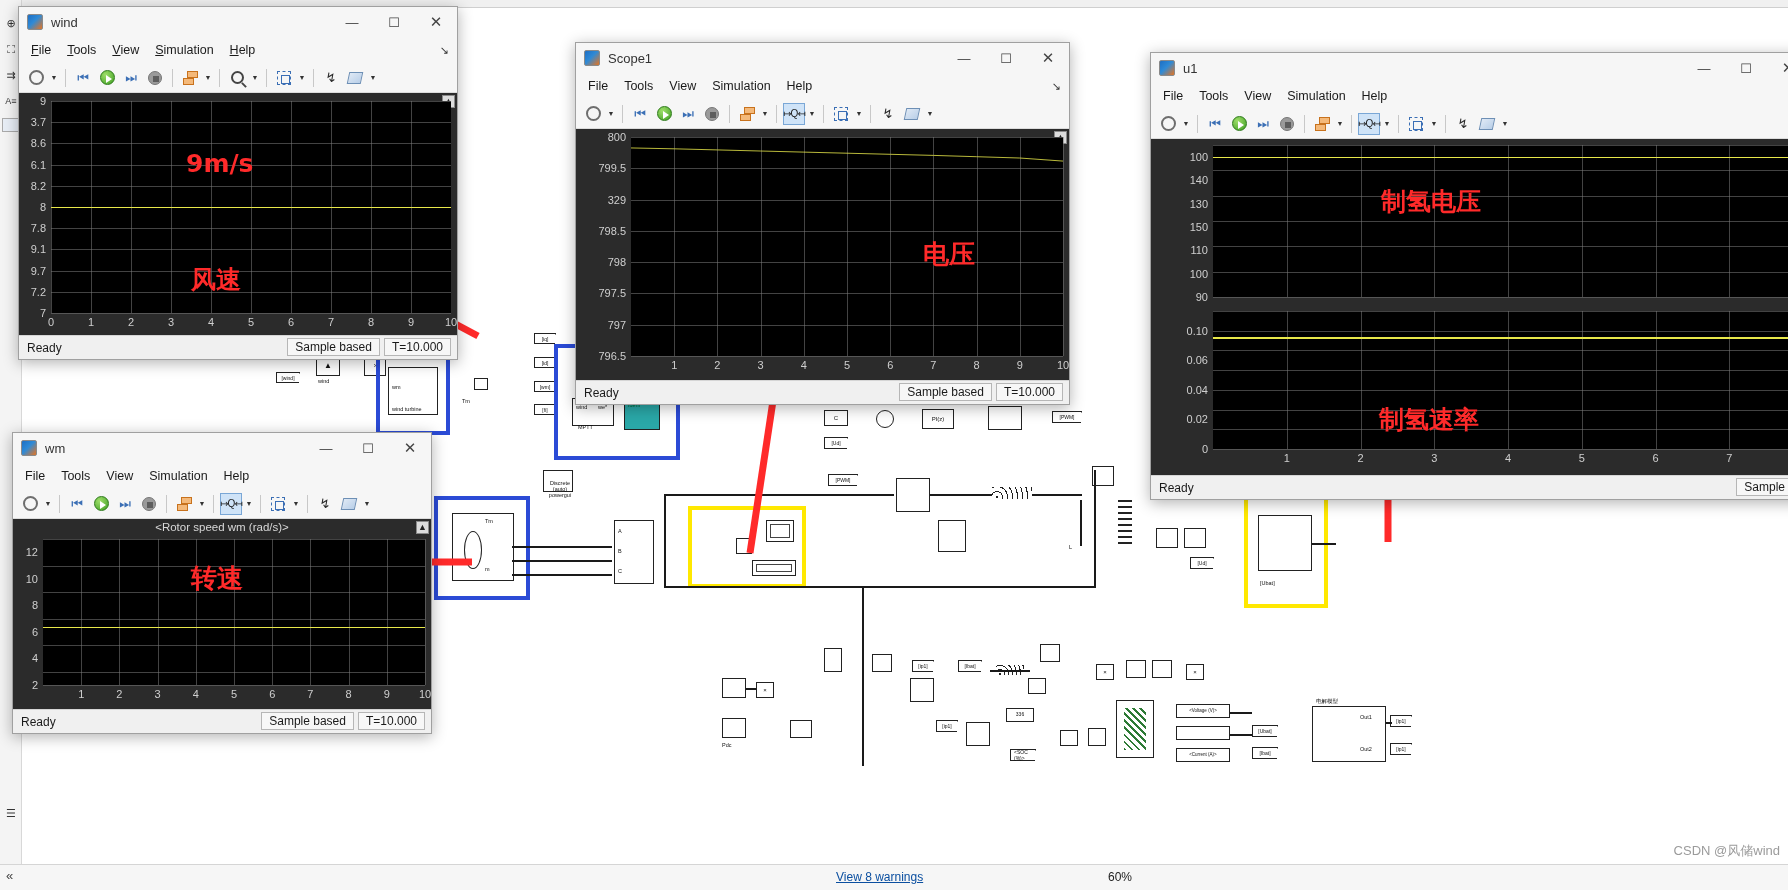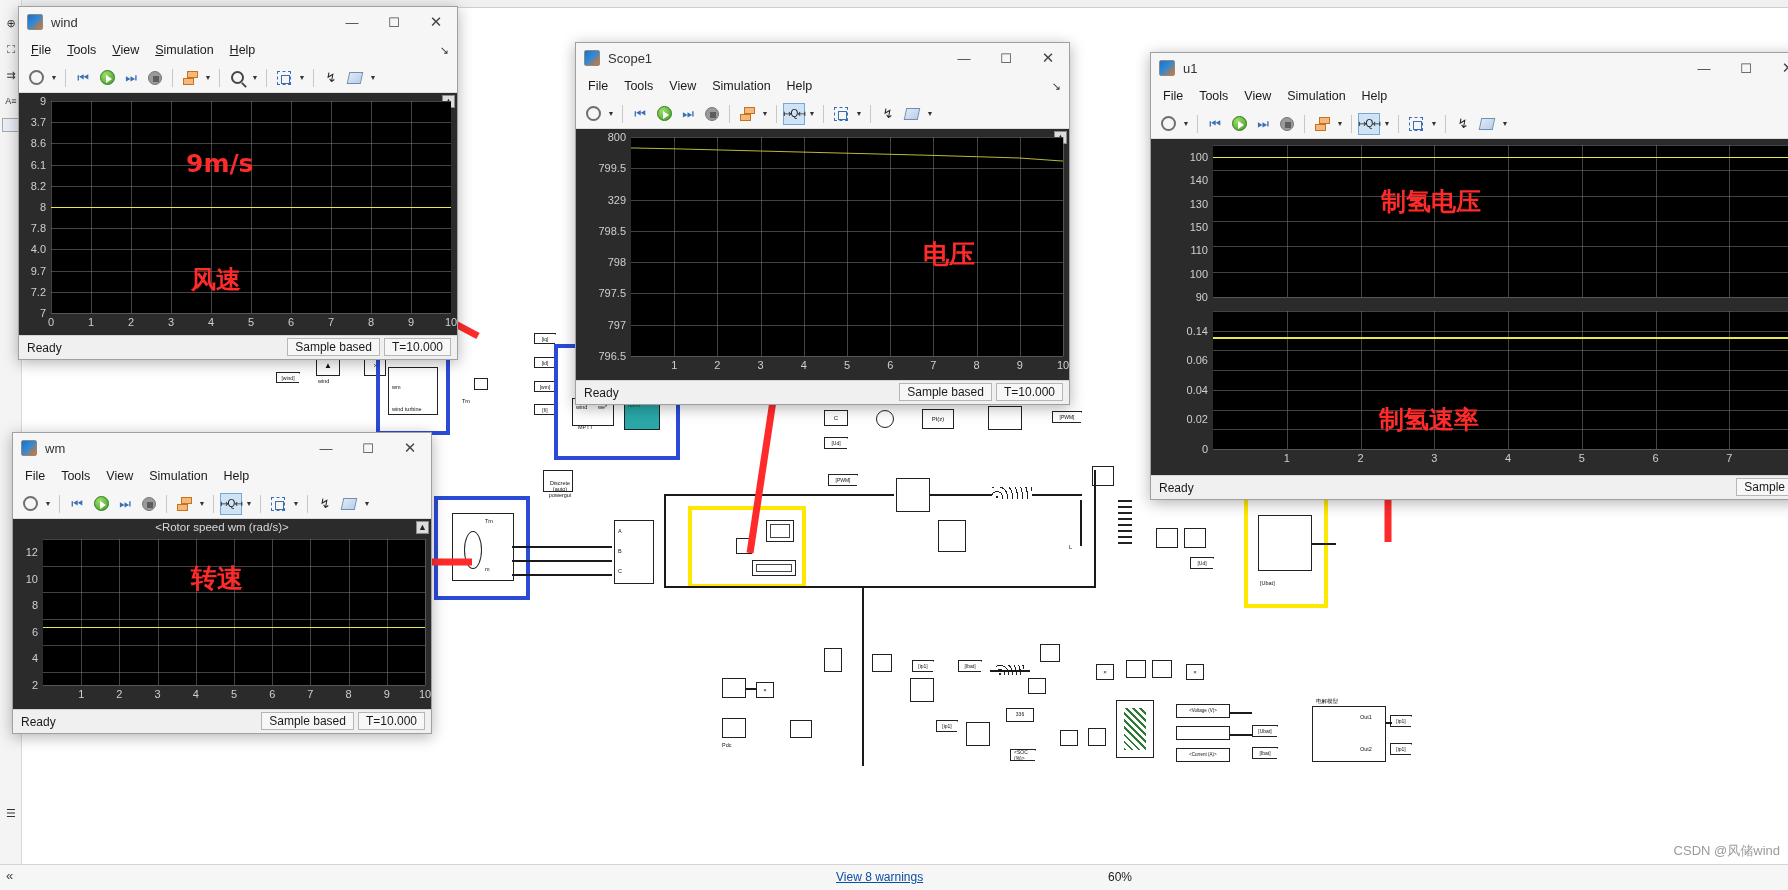--- a/index.html
+++ b/index.html
@@ -477,21 +477,21 @@
           <div class="gridv" style="left:90%"></div>
         <div class="trace" style="top:50%"></div>
 
         <span class="ytick" style="top:0%">9</span>
         <span class="ytick" style="top:10%">3.7</span>
         <span class="ytick" style="top:20%">8.6</span>
         <span class="ytick" style="top:30%">6.1</span>
         <span class="ytick" style="top:40%">8.2</span>
         <span class="ytick" style="top:50%">8</span>
         <span class="ytick" style="top:60%">7.8</span>
-        <span class="ytick" style="top:70%">4.0</span>
+        <span class="ytick" style="top:70%">9.1</span>
         <span class="ytick" style="top:80%">9.7</span>
         <span class="ytick" style="top:90%">7.2</span>
         <span class="ytick" style="top:100%">7</span>
 
         <span class="xtick" style="left:0%">0</span>
         <span class="xtick" style="left:10%">1</span>
         <span class="xtick" style="left:20%">2</span>
         <span class="xtick" style="left:30%">3</span>
         <span class="xtick" style="left:40%">4</span>
         <span class="xtick" style="left:50%">5</span>
@@ -715,21 +715,21 @@
           <div class="gridh" style="top:100%"></div>
         <div class="gridv" style="left:12.5%"></div>
           <div class="gridv" style="left:25%"></div>
         <div class="gridv" style="left:37.5%"></div>
           <div class="gridv" style="left:50%"></div>
         <div class="gridv" style="left:62.5%"></div>
           <div class="gridv" style="left:75%"></div>
         <div class="gridv" style="left:87.5%"></div>
         <div class="trace" style="top:18.5%;height:2px;"></div>
 
-        <span class="ytick" style="top:14.3%">0.14</span>
+        <span class="ytick" style="top:14.3%">0.10</span>
         <span class="ytick" style="top:35.7%">0.06</span>
         <span class="ytick" style="top:57.1%">0.04</span>
         <span class="ytick" style="top:78.6%">0.02</span>
         <span class="ytick" style="top:100%">0</span>
 
         <span class="xtick" style="left:12.5%">1</span>
         <span class="xtick" style="left:25%">2</span>
         <span class="xtick" style="left:37.5%">3</span>
         <span class="xtick" style="left:50%">4</span>
         <span class="xtick" style="left:62.5%">5</span>

